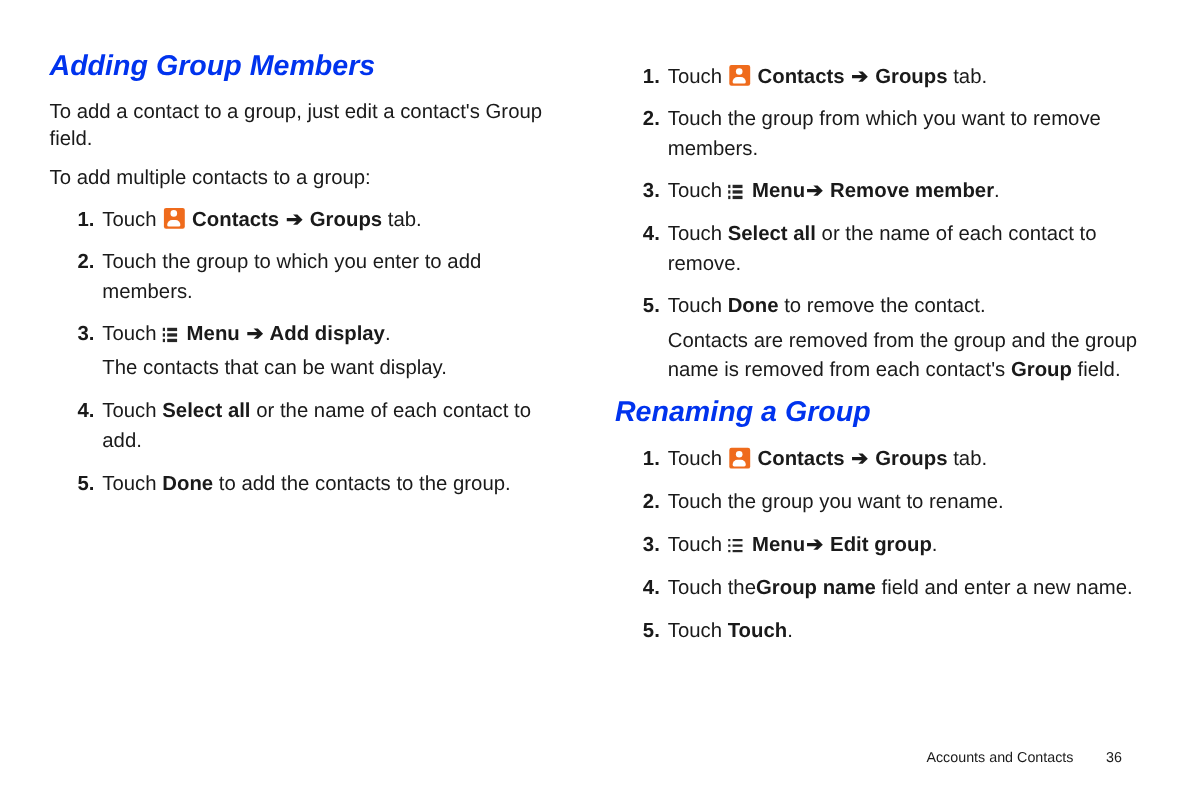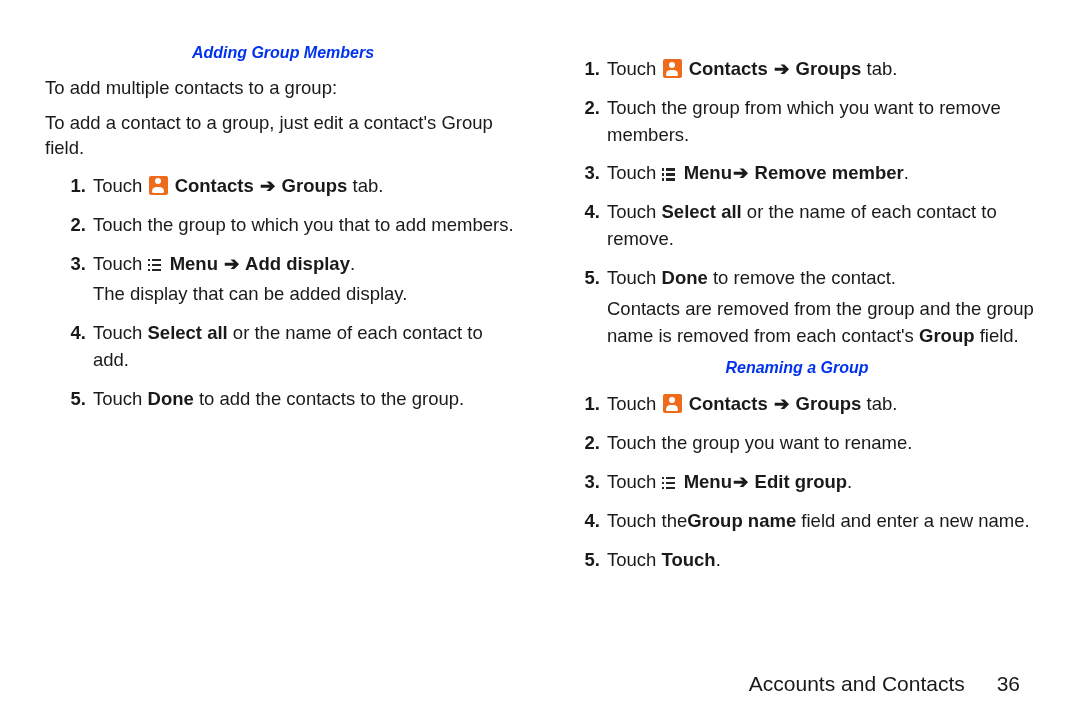--- a/index.html
+++ b/index.html
@@ -22,24 +22,23 @@
     display: flex;
     gap: 38px;
   }
   .col {
     width: 488px;
   }
   h2.blue {
     font-style: italic;
     font-weight: 700;
     color: #0033ee;
-    font-size: 16px;
+    font-size: 26px;
     margin: 0 0 14px 0;
     letter-spacing: 0;
-    text-align: center;
   }
   p.intro {
     margin: 0 0 10px 0;
     line-height: 1.35;
   }
   ol {
     margin: 4px 0 0 0;
     padding-left: 46px;
     line-height: 1.45;
   }
@@ -120,44 +119,44 @@
     margin: 0 1px;
   }
   b { font-weight: 700; }
   .section-gap {
     margin-top: 24px;
   }
   .footer {
     position: absolute;
     bottom: 24px;
     right: 60px;
-    font-size: 21px;
+    font-size: 13px;
   }
   .footer .pn {
     display: inline-block;
     margin-left: 26px;
   }
 </style>
 </head>
 <body>
 
 <div class="page">
 
   <div class="col">
     <h2 class="blue">Adding Group Members</h2>
+    <p class="intro">To add a contact to a group, just edit a contact's Group field.</p>
     <p class="intro">To add multiple contacts to a group:</p>
-    <p class="intro">To add a contact to a group, just edit a contact's Group field.</p>
     <ol>
       <li>
         <span>Touch </span><span class="contacts-icon"></span><b> Contacts </b><b class="arrow">➔</b><b> Groups</b><span> tab.</span>
       </li>
-      <li>Touch the group to which you that to add members.</li>
+      <li>Touch the group to which you enter to add members.</li>
       <li>
         <span>Touch </span><span class="menu-icon"><i class="d1"></i><i class="d2"></i><i class="d3"></i><span></span></span><b> Menu </b><b class="arrow">➔</b><b> Add display</b><span>.</span>
-        <span class="sub">The display that can be added display.</span>
+        <span class="sub">The contacts that can be want display.</span>
       </li>
       <li>
         <span>Touch </span><b>Select all</b><span> or the name of each contact to add.</span>
       </li>
       <li>
         <span>Touch </span><b>Done</b><span> to add the contacts to the group.</span>
       </li>
     </ol>
   </div>
 

